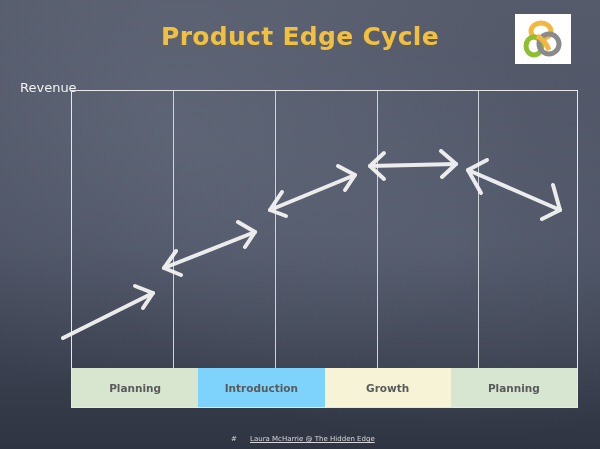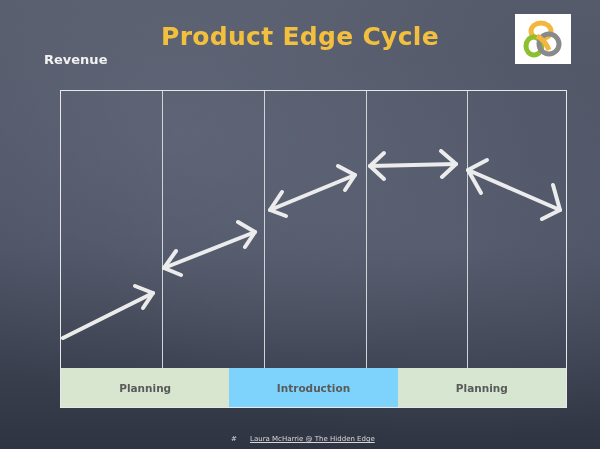--- a/index.html
+++ b/index.html
@@ -16,25 +16,25 @@
     position: absolute; left: 0; width: 600px; top: 22px;
     text-align: center; color: #f3c03e; font-weight: bold; font-size: 25px;
     letter-spacing: 0.3px;
   }
   .logo {
     position: absolute; left: 515px; top: 14px; width: 56px; height: 50px;
     background: #ffffff;
   }
   .logo svg { width: 56px; height: 50px; display: block; }
   .revenue {
-    position: absolute; left: 20px; top: 52px; color: #f2f2f2;
-    font-weight: bold; font-size: 13px; margin-left: 24px;
+    position: absolute; left: 20px; top: 80px; color: #f2f2f2;
+    font-weight: normal; font-size: 13px;
   }
   .chart-box {
-    position: absolute; left: 60px; top: 90px; width: 507px; height: 318px;
+    position: absolute; left: 71px; top: 90px; width: 507px; height: 318px;
     border: 1.5px solid #e8e8ec; box-sizing: border-box;
   }
   .col-divider {
     position: absolute; top: 0; width: 1px; height: 278px; background: #cfd3da;
   }
   .stage-row {
     position: absolute; left: 0; bottom: 0; width: 100%; height: 39px;
     display: flex;
   }
   .stage {
@@ -69,20 +69,23 @@
   <div class="col-divider" style="left:203px"></div>
   <div class="col-divider" style="left:305px"></div>
   <div class="col-divider" style="left:406px"></div>
   <div class="stage-row">
     <div class="stage" style="background:#d8e6d0">
         <span>Planning</span>
       </div>
     <div class="stage" style="background:#7dd3fc">
         <span>Introduction</span>
       </div>
+    <div class="stage" style="background:#f7f3d6">
+        <span>Growth</span>
+      </div>
     <div class="stage" style="background:#d6e6d0">
         <span>Planning</span>
       </div>
   </div>
 </div>
 
 <svg class="arrows" viewBox="0 0 600 449">
   <g fill="none" stroke="#f4f4f4" stroke-width="4" stroke-linecap="round" stroke-linejoin="round" opacity="0.95">
 
     <g>

